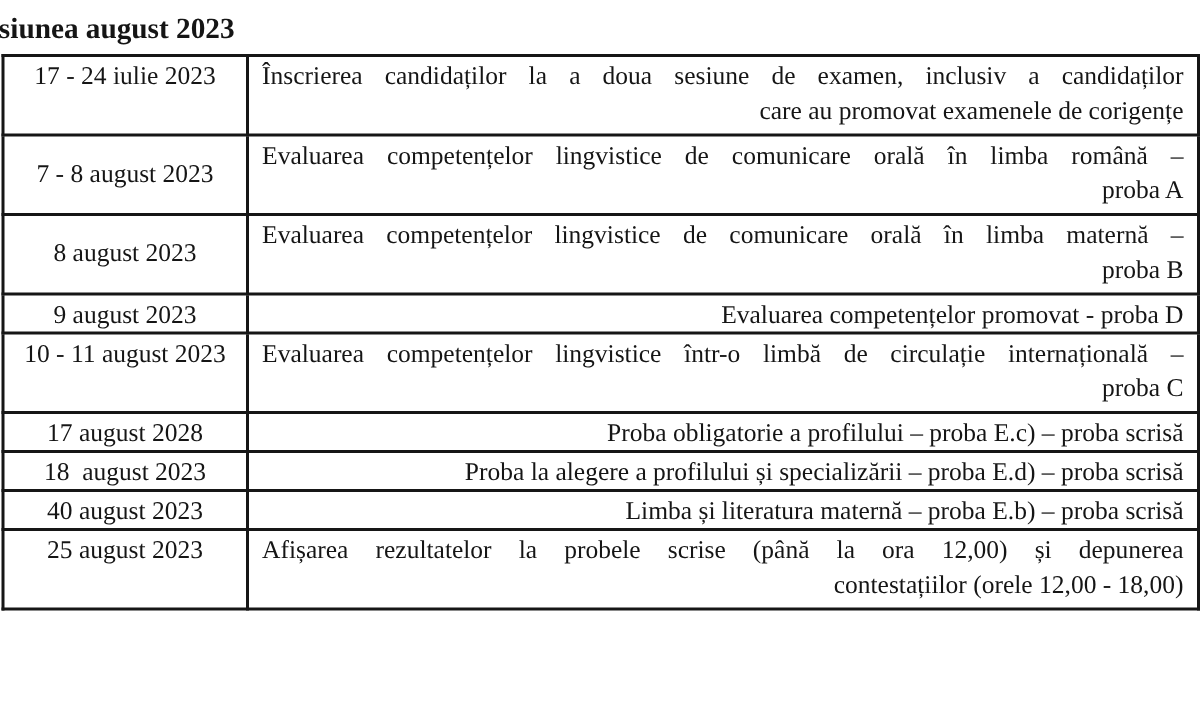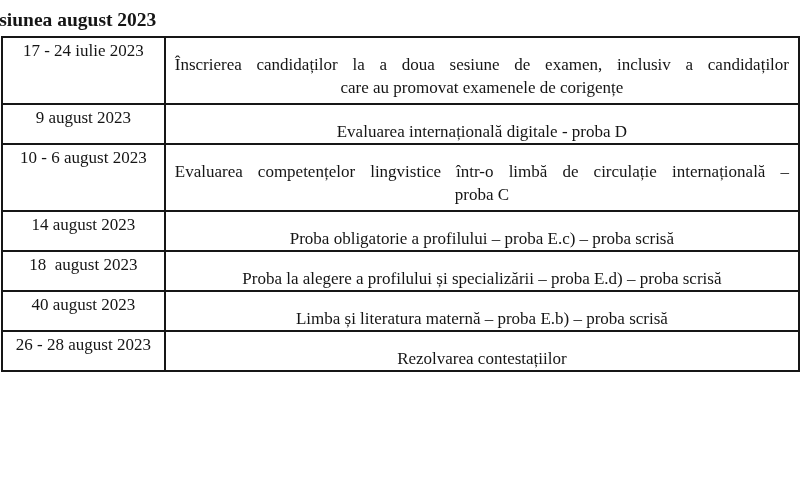--- a/index.html
+++ b/index.html
@@ -33,29 +33,29 @@
     font-size: 17px;
   }
   col.c-date { width: 165px; }
   col.c-desc { width: 648px; }
   td.date-cell {
     text-align: center;
     padding: 1px 2px 0 2px;
   }
   td.date-cell .date-text { white-space: pre; line-height: 23px; }
   td.date-cell.mid { vertical-align: middle; }
-  td.event-cell { padding: 15px 9px 0 9px; }
+  td.event-cell { padding: 1px 9px 0 9px; }
   tr.tall td { padding-bottom: 4px; }
   .jline {
     text-align: justify;
     text-align-last: justify;
     line-height: 23px;
   }
   .lline {
-    text-align: center;
+    text-align: right;
     line-height: 23px;
     white-space: nowrap;
   }
 </style>
 </head>
 <body>
 
 <div class="doc-title">sesiunea august 2023</div>
 
 <table class="calendar">
@@ -64,51 +64,66 @@
       <col class="c-desc">
     </colgroup>
   <tbody>
     <tr class="tall">
       <td class="date-cell"><span class="date-text">17 - 24 iulie 2023</span></td>
       <td class="event-cell">
         <div class="jline">Înscrierea candidaților la a doua sesiune de examen, inclusiv a candidaților</div>
         <div class="lline">care au promovat examenele de corigențe</div>
       </td>
     </tr>
+    <tr class="tall">
+      <td class="date-cell mid"><span class="date-text">7 - 8 august 2023</span></td>
+      <td class="event-cell">
+        <div class="jline">Evaluarea competențelor lingvistice de comunicare orală în limba română –</div>
+        <div class="lline">proba A</div>
+      </td>
+    </tr>
+    <tr class="tall">
+      <td class="date-cell mid"><span class="date-text">8 august 2023</span></td>
+      <td class="event-cell">
+        <div class="jline">Evaluarea competențelor lingvistice de comunicare orală în limba maternă –</div>
+        <div class="lline">proba B</div>
+      </td>
+    </tr>
     <tr>
       <td class="date-cell"><span class="date-text">9 august 2023</span></td>
       <td class="event-cell">
-        <div class="lline">Evaluarea internațională digitale - proba D</div>
+        <div class="lline">Evaluarea competențelor promovat - proba D</div>
       </td>
     </tr>
     <tr class="tall">
-      <td class="date-cell"><span class="date-text">10 - 6 august 2023</span></td>
+      <td class="date-cell"><span class="date-text">10 - 11 august 2023</span></td>
       <td class="event-cell">
         <div class="jline">Evaluarea competențelor lingvistice într-o limbă de circulație internațională –</div>
         <div class="lline">proba C</div>
       </td>
     </tr>
     <tr>
-      <td class="date-cell"><span class="date-text">14 august 2023</span></td>
+      <td class="date-cell"><span class="date-text">17 august 2028</span></td>
       <td class="event-cell">
         <div class="lline">Proba obligatorie a profilului – proba E.c) – proba scrisă</div>
       </td>
     </tr>
     <tr>
       <td class="date-cell"><span class="date-text">18  august 2023</span></td>
       <td class="event-cell">
         <div class="lline">Proba la alegere a profilului și specializării – proba E.d) – proba scrisă</div>
       </td>
     </tr>
     <tr>
       <td class="date-cell"><span class="date-text">40 august 2023</span></td>
       <td class="event-cell">
         <div class="lline">Limba și literatura maternă – proba E.b) – proba scrisă</div>
       </td>
     </tr>
-    <tr>
-      <td class="date-cell"><span class="date-text">26 - 28 august 2023</span></td>
+    <tr class="tall">
+      <td class="date-cell"><span class="date-text">25 august 2023</span></td>
       <td class="event-cell">
-        <div class="lline">Rezolvarea contestațiilor</div>
+        <div class="jline">Afișarea rezultatelor la probele scrise (până la ora 12,00) și depunerea</div>
+        <div class="lline">contestațiilor (orele 12,00 - 18,00)</div>
       </td>
     </tr>
   </tbody>
 </table>
 
 </body></html>

